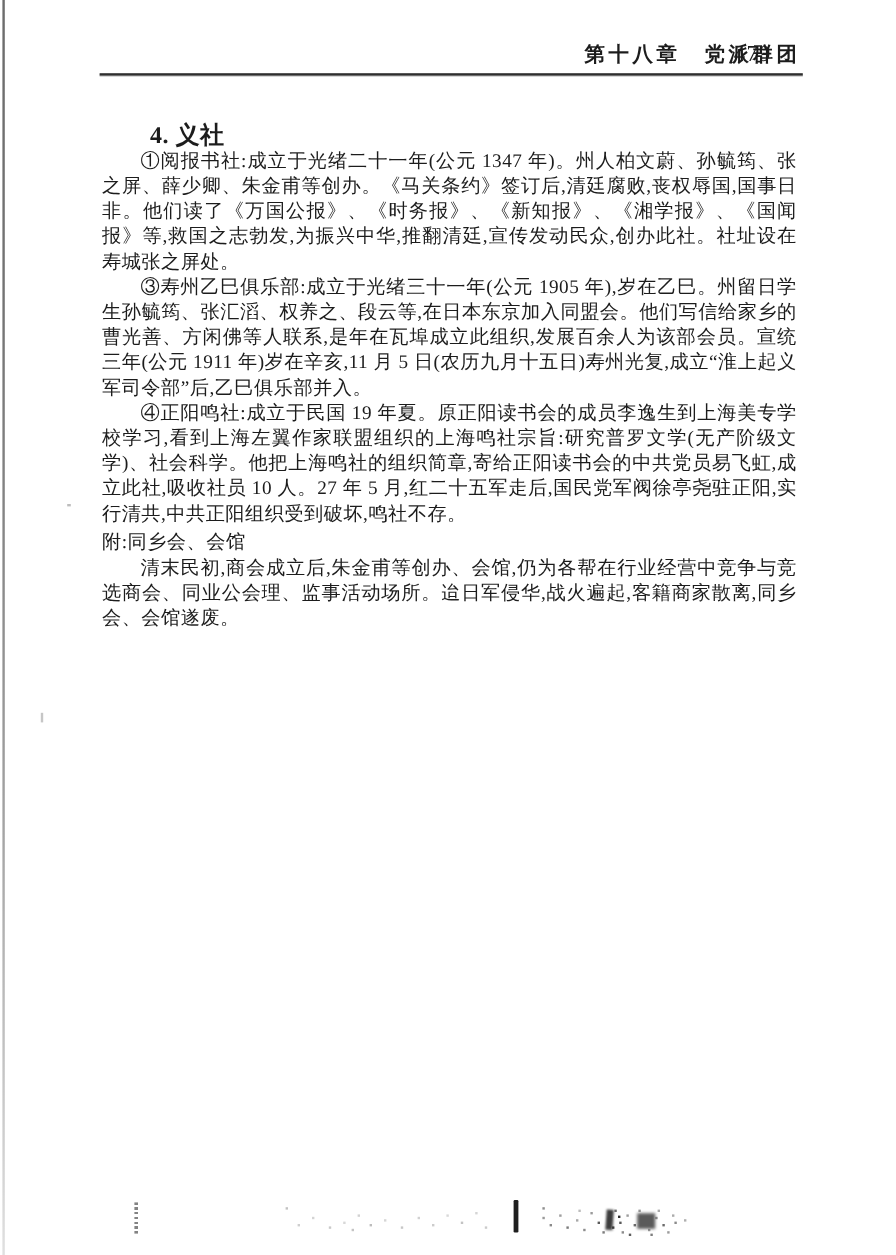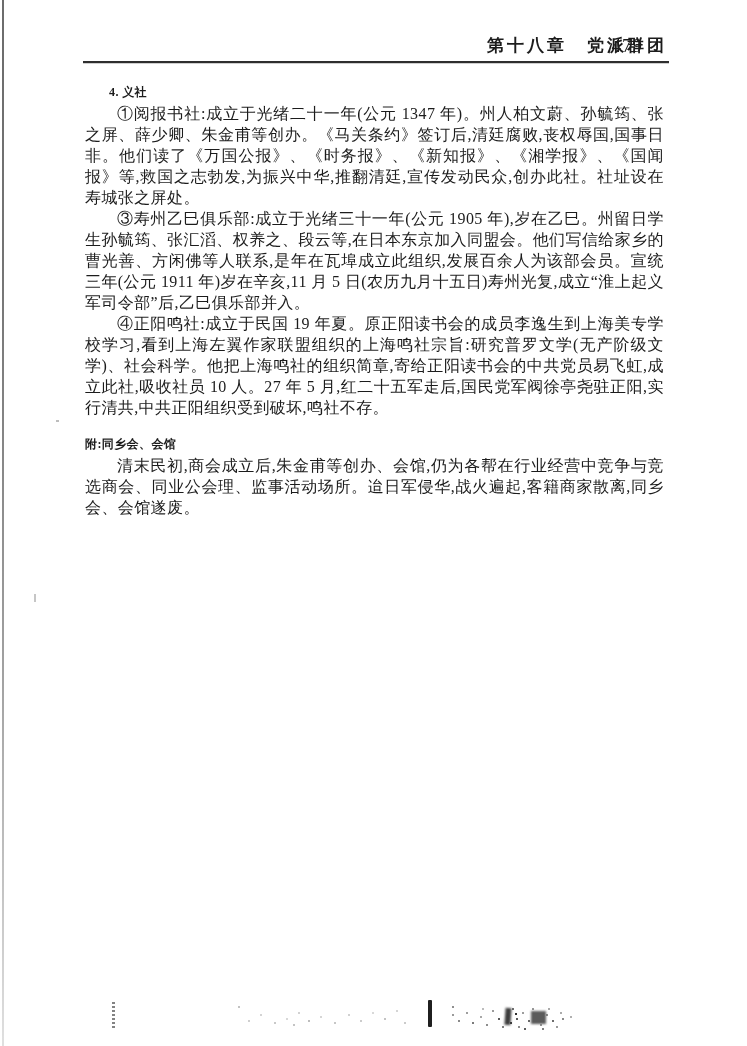--- a/index.html
+++ b/index.html
@@ -44,30 +44,30 @@
     position: absolute;
     top: 80px; left: 85px;
     width: 579px;
     font-size: 16px;
     line-height: 21px;
     text-align: justify;
     letter-spacing: 0.4px;
   }
   .body-text p { margin: 0; text-indent: 2em; }
   .section-heading {
-    font-size: 12px;
+    font-size: 20px;
     font-weight: bold;
-    margin: 2px 0 0 0;
+    margin: 23px 0 0 0;
     text-indent: 2em;
     line-height: 21px;
   }
   .appendix-heading {
-    font-size: 12px;
-    font-weight: bold;
-    margin: 16px 0 0 0;
+    font-size: 16px;
+    font-weight: normal;
+    margin: 3px 0 0 0;
     text-indent: 0;
     line-height: 21px;
   }
 
   
   .artifact { position: absolute; pointer-events: none; }
   .edge-line {
     left: 2px; top: 0; width: 2px; height: 100%;
     background: linear-gradient(to bottom,
       #474747 0%, #515151 25%, #6b6b6b 45%, #8b8b8b 65%, #b5b5b5 85%, #d8d8d8 100%);

